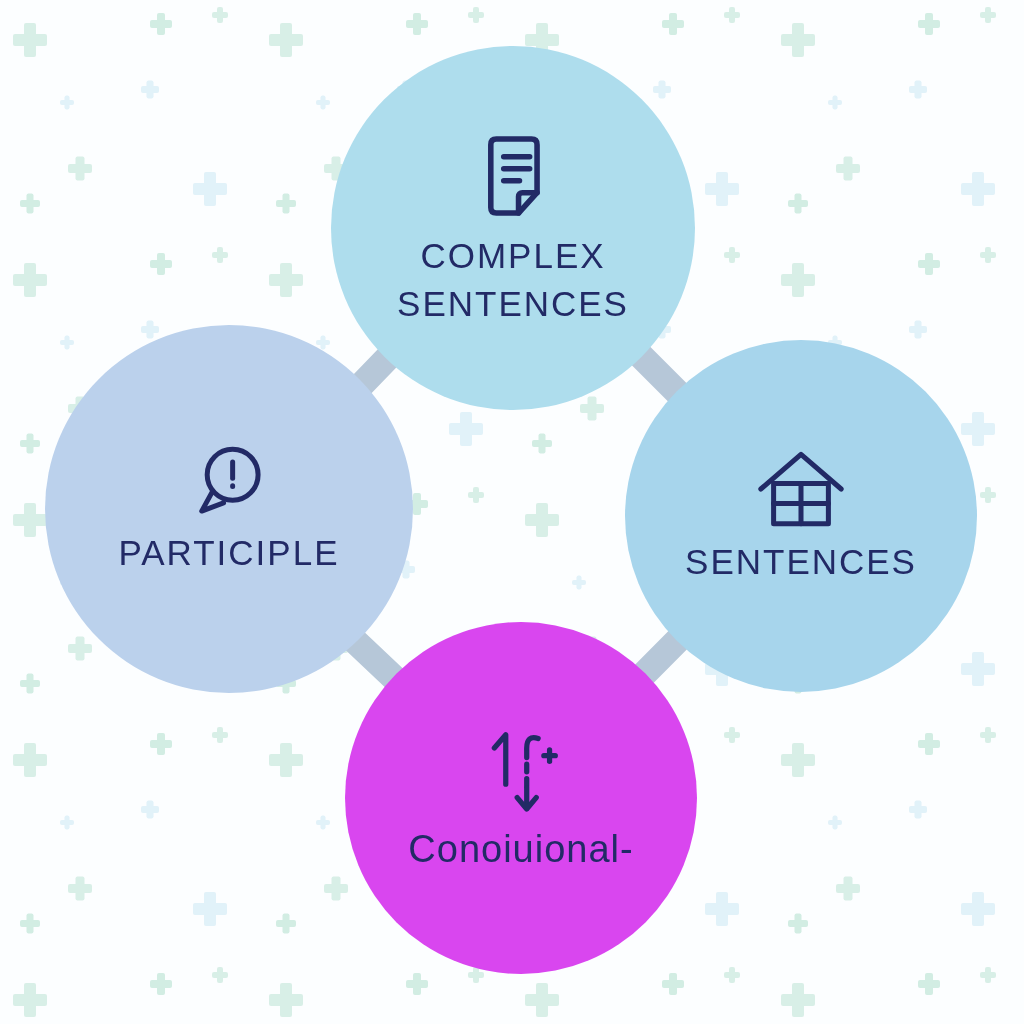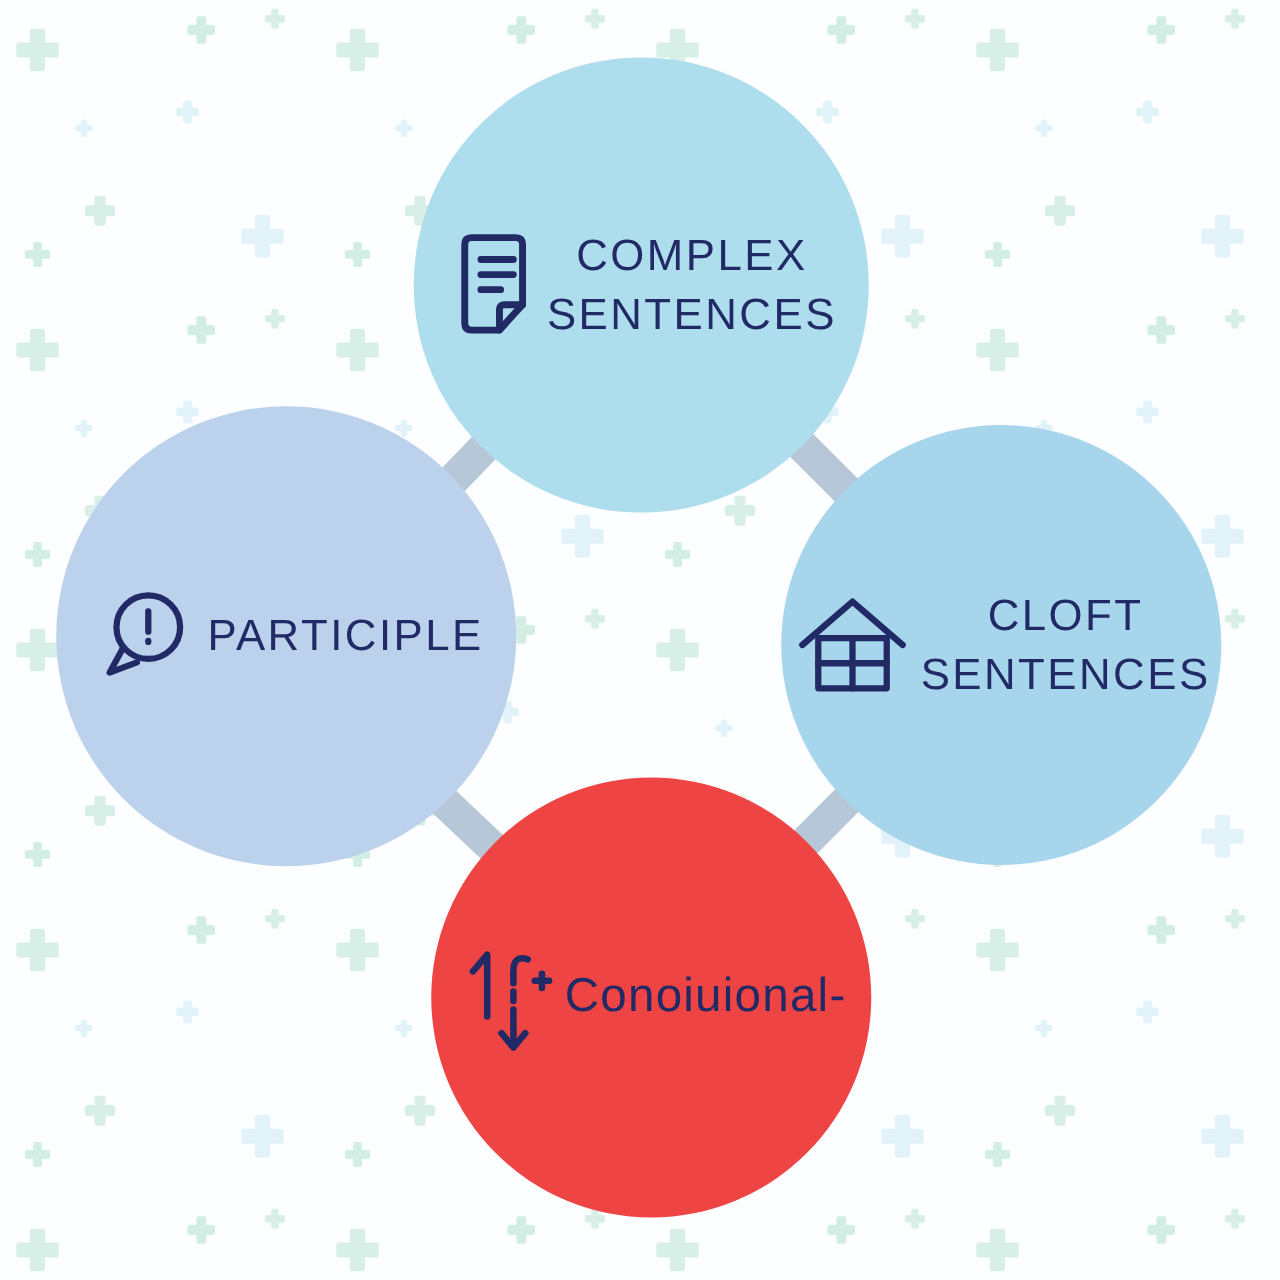--- a/index.html
+++ b/index.html
@@ -6,21 +6,21 @@
   body{
     width:1024px;height:1024px;position:relative;overflow:hidden;
     background:#fcfeff;
     font-family:"Liberation Sans", sans-serif;
   }
   .bg-layer{position:absolute;left:0;top:0;z-index:0;}
   .connectors{position:absolute;left:0;top:0;z-index:1;}
   .connectors line{stroke-width:26;stroke-linecap:round;}
   .node{
     position:absolute;z-index:2;border-radius:50%;
-    display:flex;flex-direction:row;align-items:center;justify-content:center;
+    display:flex;flex-direction:column;align-items:center;justify-content:center;
     gap:7px;text-align:center;
   }
   .node .icon{display:block;line-height:0;}
   .node .icon svg{stroke:#222a66;fill:none;stroke-linecap:round;stroke-linejoin:round;}
   .label{color:#222a66;font-size:35px;letter-spacing:2px;line-height:1.35;font-weight:500;}
   .label .line{white-space:nowrap;}
   .label .line.mixed{font-size:38px;letter-spacing:1px;text-transform:none;}
   .node-top{left:331px;top:46px;width:364px;height:364px;}
   .node-left{left:45px;top:325px;width:368px;height:368px;}
   .node-right{left:625px;top:340px;width:352px;height:352px;}
@@ -101,26 +101,25 @@
 <div class="node node-right" style="background: rgb(167, 213, 236);">
   <span class="icon">
     <svg width="96" height="84" viewBox="0 0 104 92" stroke-width="5.5">
       <path d="M8 46 L52 8 L96 46"></path>
       <rect x="22" y="40" width="60" height="44"></rect>
       <line x1="52" y1="40" x2="52" y2="84"></line>
       <line x1="22" y1="62" x2="82" y2="62"></line>
     </svg>
   </span>
   <div class="label">
-    <div class="line">CLOFT</div>
     <div class="line">SENTENCES</div>
   </div>
 </div>
 
-<div class="node node-bottom" style="background: #ef4444;">
+<div class="node node-bottom" style="background: #d946ef;">
   <span class="icon">
     <svg width="80" height="96" viewBox="0 0 84 100" stroke-width="5.5">
 
       <path d="M14 28 l12 -14 v52"></path>
 
       <path d="M48 30 v40" stroke-dasharray="8 7"></path>
       <path d="M48 28 q0 -14 12 -10"></path>
 
       <line x1="66" y1="36" x2="78" y2="36"></line>
       <line x1="72" y1="30" x2="72" y2="42"></line>

